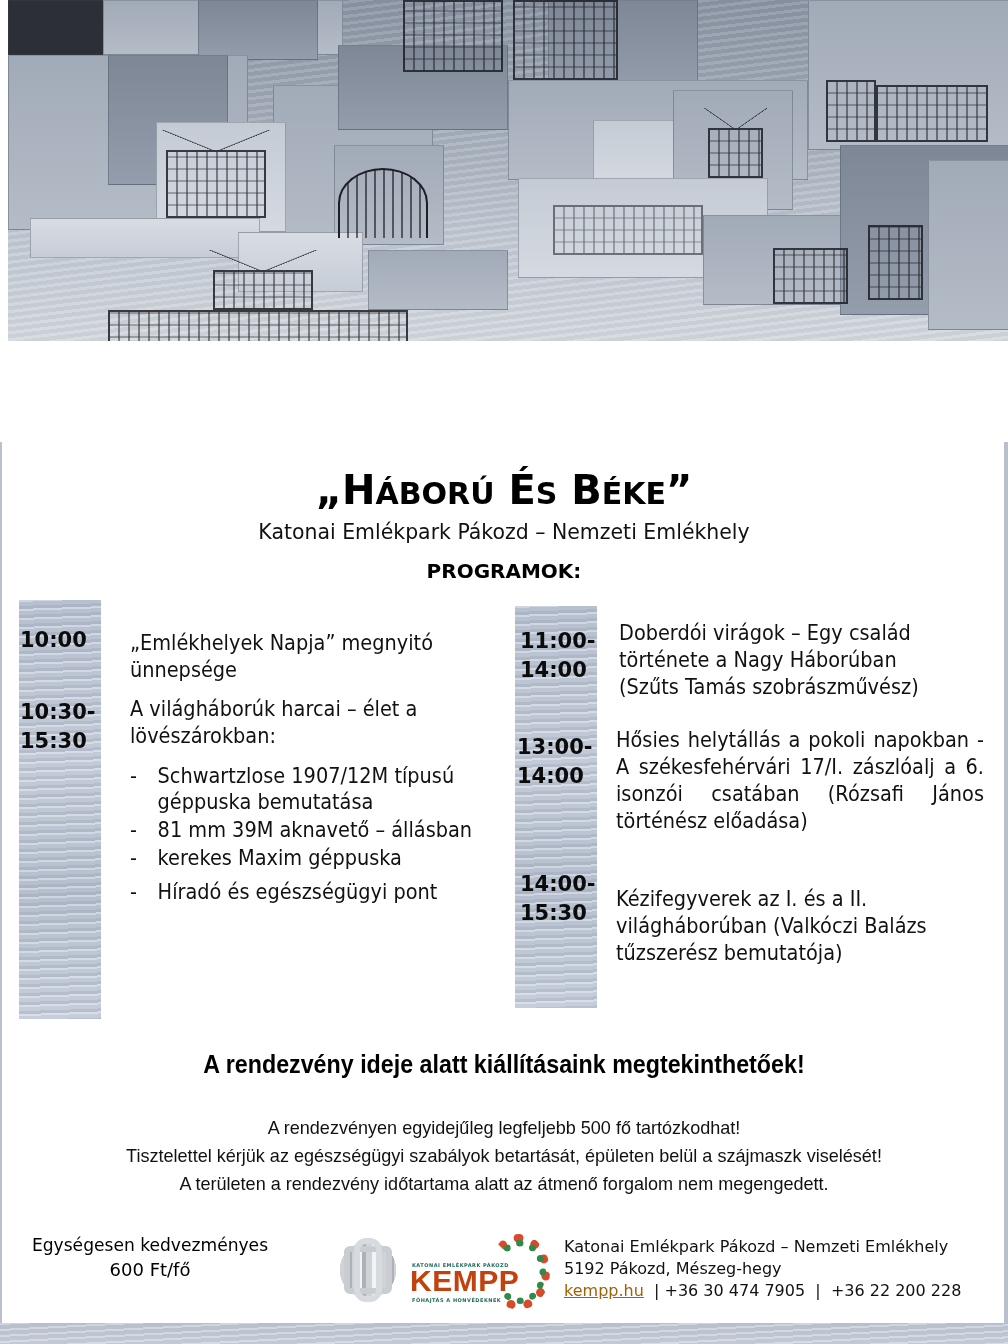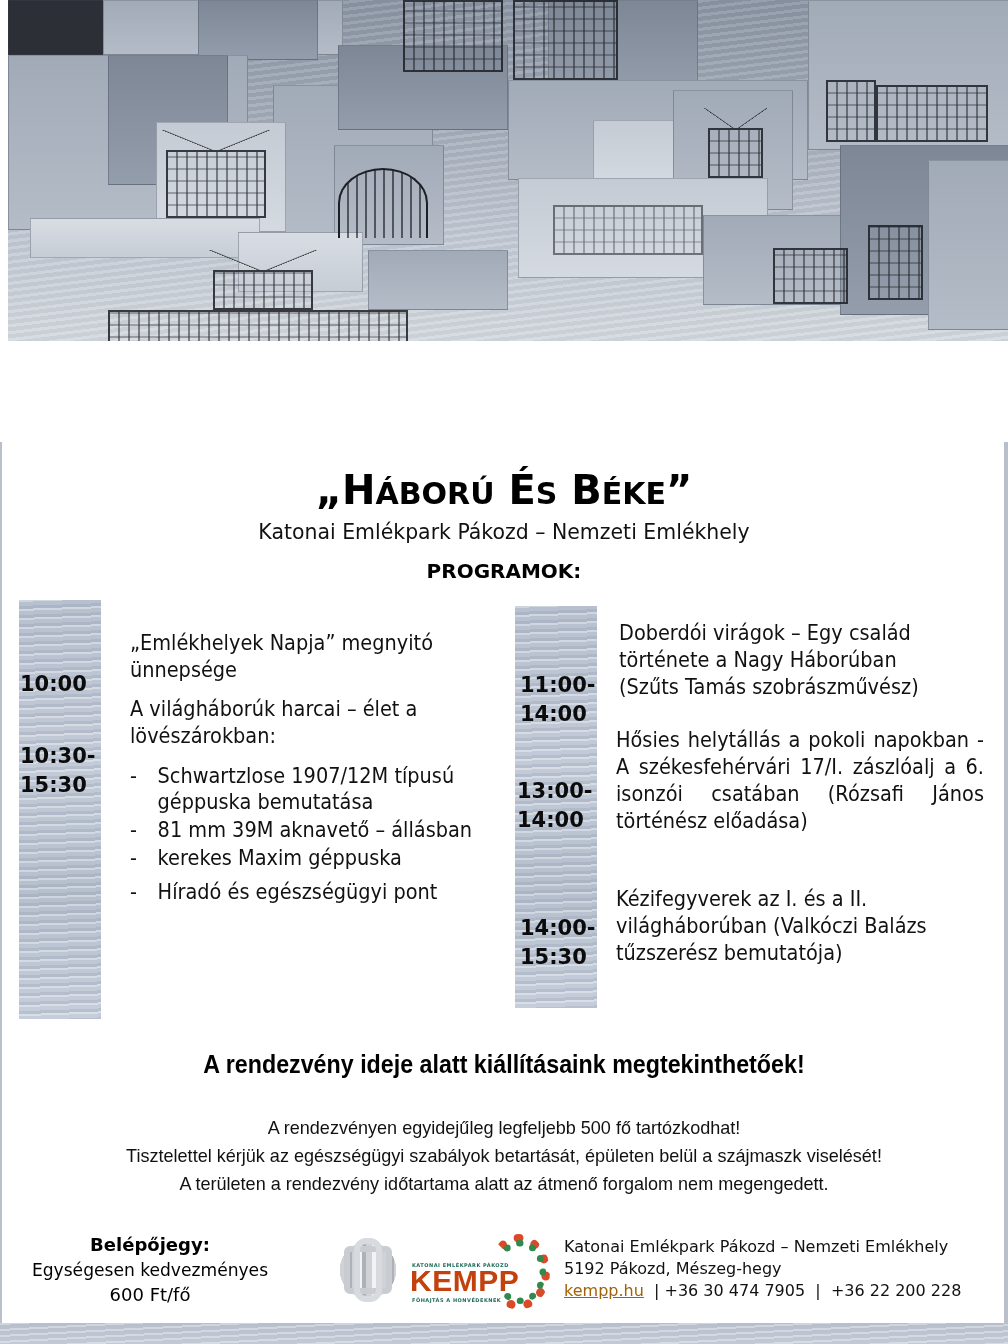--- a/index.html
+++ b/index.html
@@ -71,21 +71,21 @@
     .strip {
       position: absolute; width: 82px;
       background:
         repeating-linear-gradient(178deg, rgba(255,255,255,0.35) 0 2px, rgba(255,255,255,0) 2px 6px, rgba(120,130,150,0.18) 6px 9px),
         linear-gradient(180deg, #b7c0cf, #c3cbd8 40%, #b5bfcd 70%, #c6cedb);
     }
     .strip-left  { left: 19px; top: 600px; height: 419px; }
     .strip-right { left: 515px; top: 606px; height: 402px; }
 
     .time {
-      position: absolute; font-weight: bold; font-size: 21px; line-height: 29px; color: #0b0b0b; margin-top: 44px;
+      position: absolute; font-weight: bold; font-size: 21px; line-height: 29px; color: #0b0b0b;
     }
     .desc {
       position: absolute; font-size: 21px; line-height: 27px; color: #111;
       transform: scaleX(0.92); transform-origin: left top;
     }
     .desc.justify { text-align: justify; text-align-last: left; }
     .bullets { position: absolute; left: 130px; font-size: 21px; line-height: 26px; color: #111;
       transform: scaleX(0.92); transform-origin: left top; }
     .bullet { position: relative; padding-left: 30px; width: 390px; }
     .bullet .dash { position: absolute; left: 0; top: 0; }
@@ -270,21 +270,20 @@
 <div class="desc" style="left:616px;top:886px;width:360px;">Kézifegyverek az I. és a II. világháborúban (Valkóczi Balázs tűzszerész bemutatója)</div>
 
 <div class="notice-bold">A rendezvény ideje alatt kiállításaink megtekinthetőek!</div>
 <div class="notice-lines">
   <div>A rendezvényen egyidejűleg legfeljebb 500 fő tartózkodhat!</div>
   <div>Tisztelettel kérjük az egészségügyi szabályok betartását, épületen belül a szájmaszk viselését!</div>
   <div>A területen a rendezvény időtartama alatt az átmenő forgalom nem megengedett.</div>
 </div>
 
 <div class="ticket">
-  <div class="lbl">Belépőjegy:</div>
   <div class="val">Egységesen kedvezményes</div>
   <div class="price">600 Ft/fő</div>
 </div>
 
 <div class="logo">
   <div class="knot"></div>
   <div class="knot-inner"></div>
   <div class="knot-inner2"></div>
   <div class="kempp-small-top">KATONAI EMLÉKPARK PÁKOZD</div>
   <div class="kempp-word">KEMPP</div>

